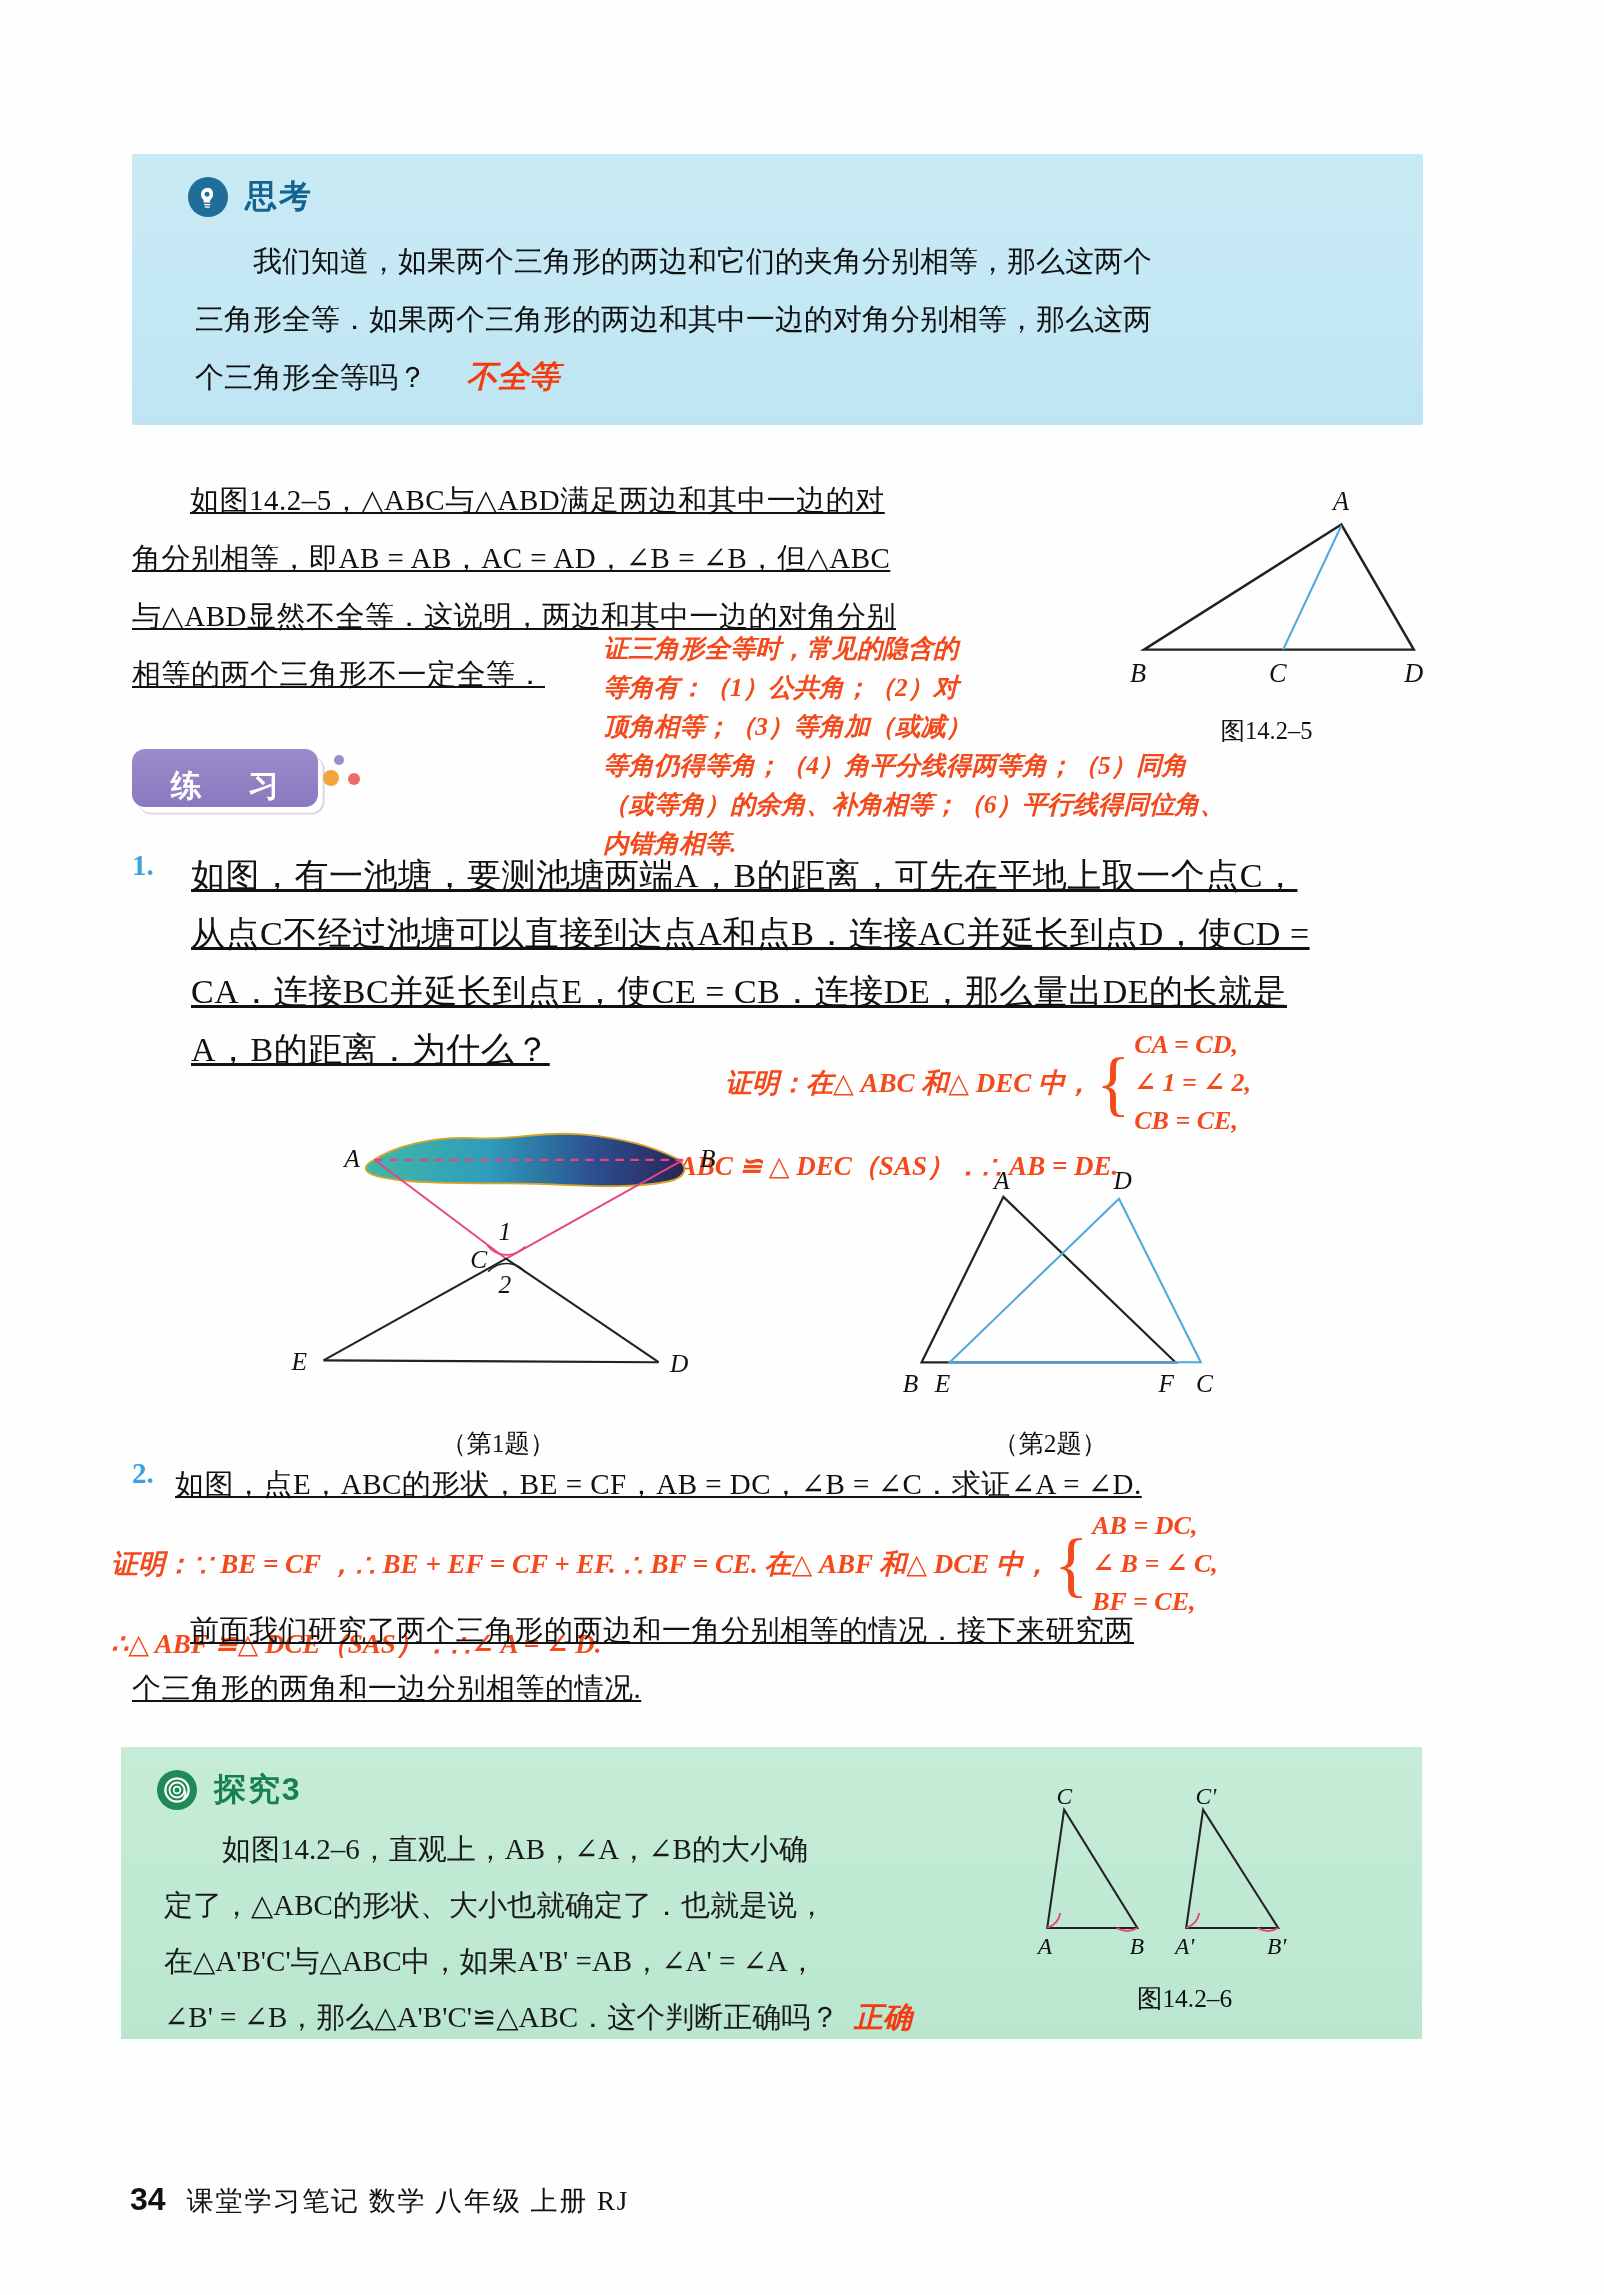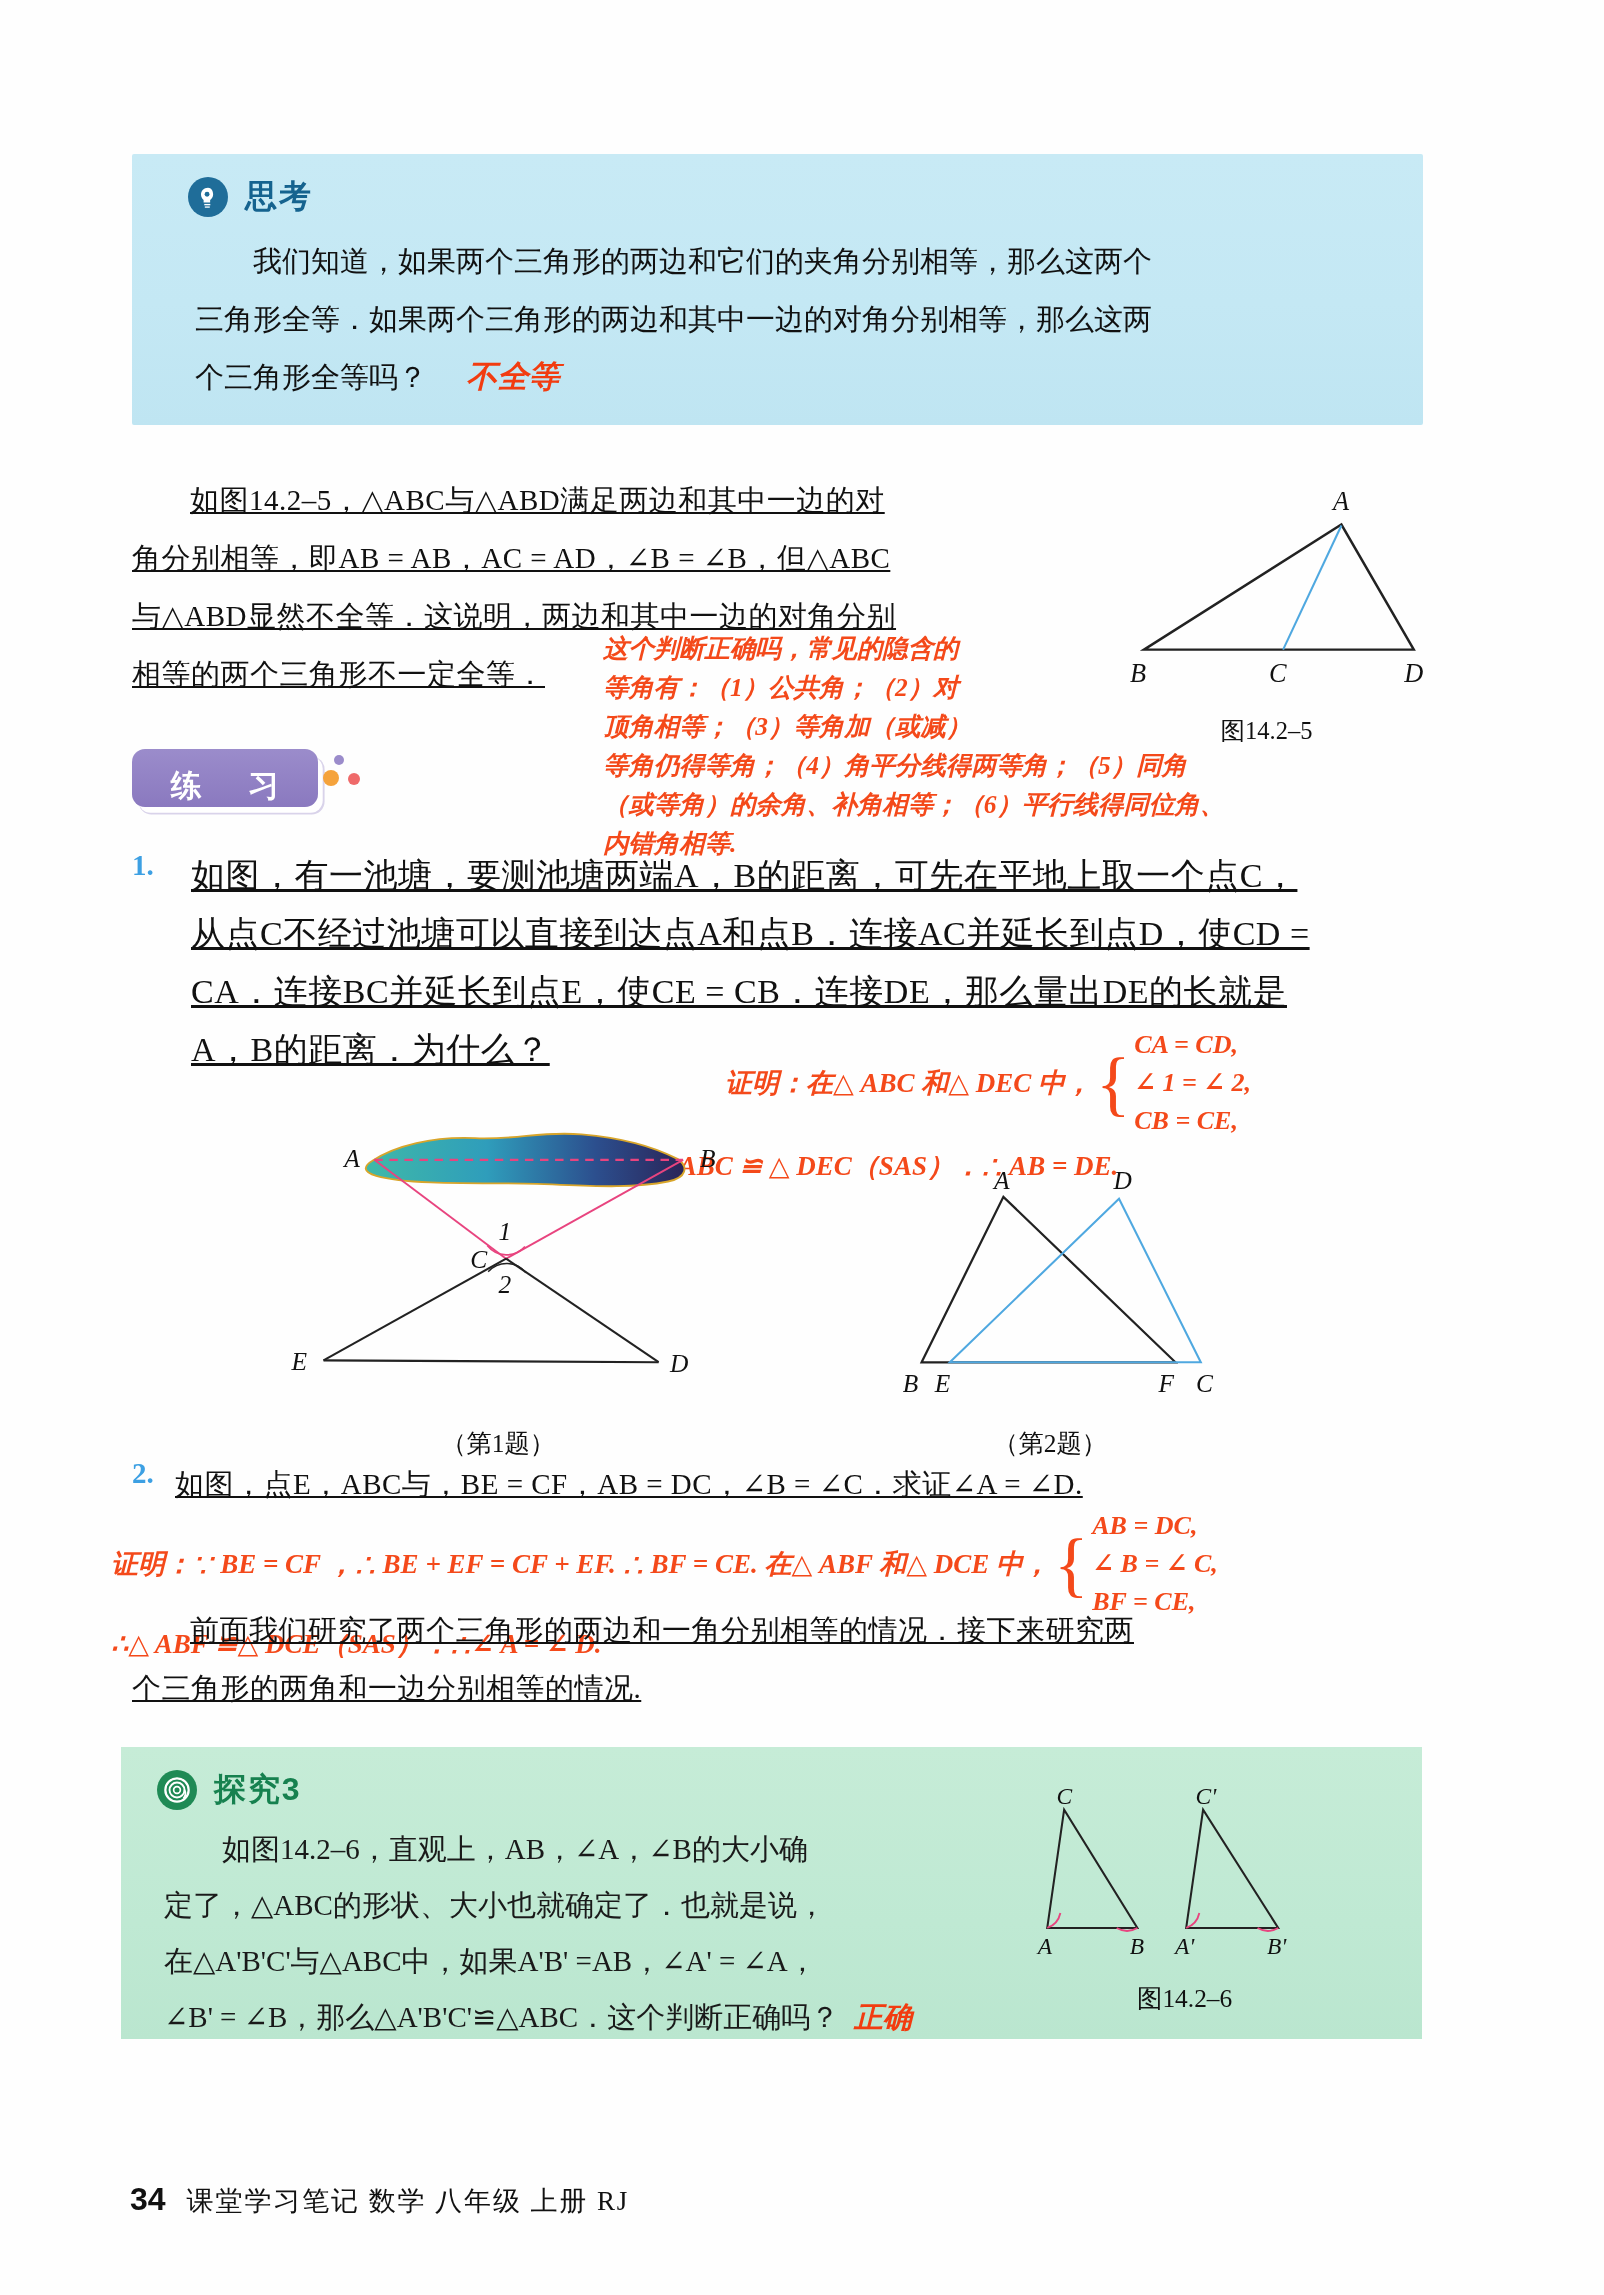--- a/index.html
+++ b/index.html
@@ -299,21 +299,21 @@
   </div>
 
   <div class="para-1 body-text">
     <div><span class="indent"></span><span>如图14.2–5，△ABC与△ABD满足两边和其中一边的对</span></div>
     <div><span>角分别相等，即AB = AB，AC = AD，∠B = ∠B，但△ABC</span></div>
     <div><span>与△ABD显然不全等．这说明，两边和其中一边的对角分别</span></div>
     <div><span>相等的两个三角形不一定全等．</span></div>
   </div>
 
   <div class="note1" style="position:absolute;left:603px;top:629px;width:847px;font-size:25.4px;line-height:39px;color:#f4491a;font-weight:bold;font-style:italic;">
-    <div>这个判断正确吗，常见的隐含的</div>
+    <div>证三角形全等时，常见的隐含的</div>
     <div>等角有：（1）公共角；（2）对</div>
     <div>顶角相等；（3）等角加（或减）</div>
     <div>等角仍得等角；（4）角平分线得两等角；（5）同角</div>
     <div>（或等角）的余角、补角相等；（6）平行线得同位角、</div>
     <div>内错角相等.</div>
   </div>
 
   <div class="fig-1">
     <svg width="395" height="235" viewBox="0 0 420 250">
 
@@ -404,21 +404,21 @@
       <text x="28" y="244" font-size="27">B</text>
       <text x="62" y="244" font-size="27">E</text>
       <text x="300" y="244" font-size="27">F</text>
       <text x="340" y="244" font-size="27">C</text>
     </svg>
   </div>
   <span class="sub-cap" style="left:993px;top:1427px;">（第2题）</span>
 
   <span class="q-num" style="left:132px;top:1457px;">2.</span>
   <div class="q2-text body-text">
-    <div>如图，点E，ABC与，BE = CF，AB = DC，∠B = ∠C．求证∠A = ∠D.</div>
+    <div>如图，点E，ABC的形状，BE = CF，AB = DC，∠B = ∠C．求证∠A = ∠D.</div>
   </div>
 
   <div class="q2-proof">
     <div class="brace-row">
       <span>证明：∵ BE = CF ，∴ BE + EF = CF + EF. ∴ BF = CE. 在△ ABF 和△ DCE 中，</span>
       <span class="brace">{</span>
       <span class="brace-stack">
         <span>AB = DC,</span>
         <span>∠ B = ∠ C,</span>
         <span>BF = CE,</span>

